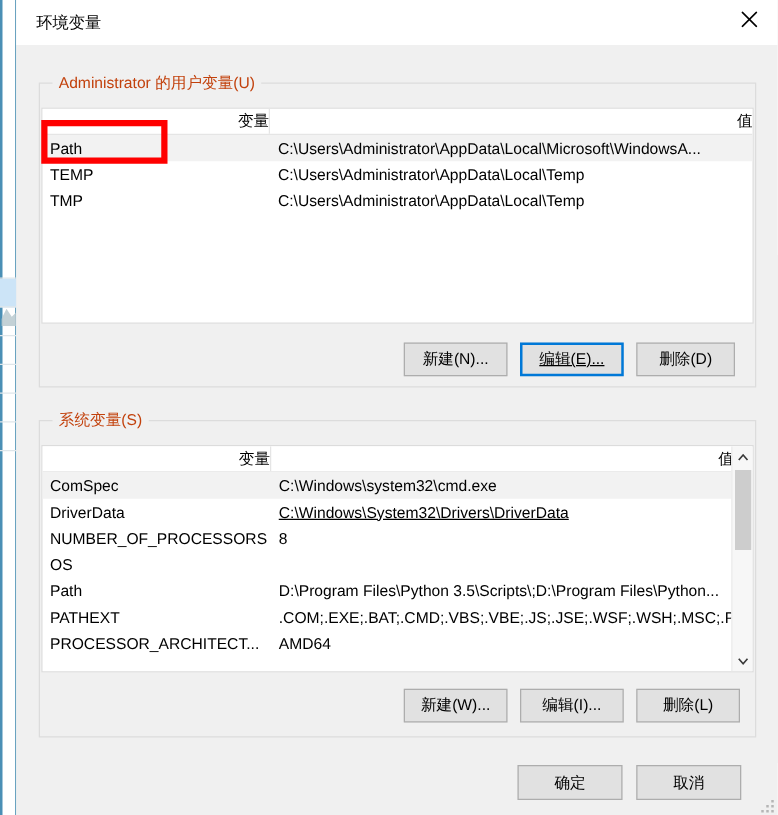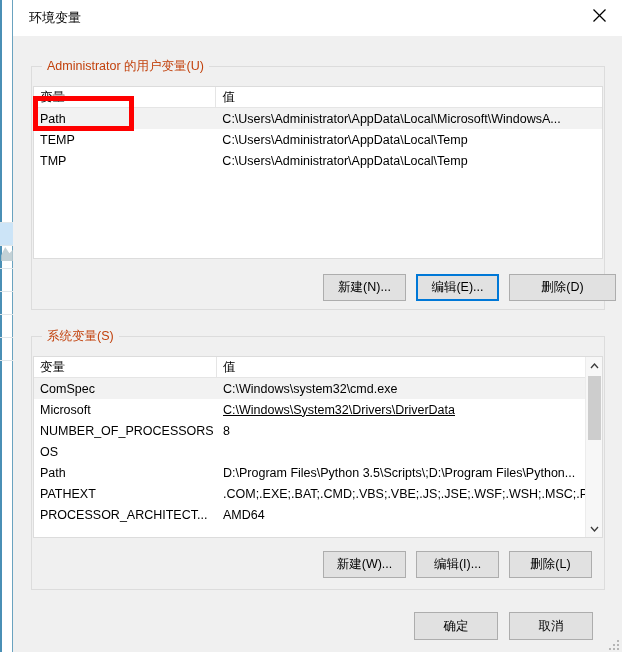--- a/index.html
+++ b/index.html
@@ -125,20 +125,21 @@
     box-sizing: border-box;
   }
   .lv-header .hcell {
     font-size: 12.5px;
     color: #000000;
     padding: 2px 0 0 6px;
     box-sizing: border-box;
     border-right: 1px solid #e5e5e5;
     white-space: nowrap;
     overflow: hidden;
+    text-align: right;
   }
   .lv-header .hcell:last-child { border-right: none; }
   .lv-body { position: relative; }
   .lv-row {
     display: flex;
     height: 21px;
     align-items: center;
     box-sizing: border-box;
   }
   .lv-row.selected { background: #f2f2f2; }
@@ -282,39 +283,39 @@
       <div class="lv-row">
         <div class="cell" style="width:183px;">TMP</div>
         <div class="cell" style="width:387px;">C:\Users\Administrator\AppData\Local\Temp</div>
       </div>
     </div>
   </div>
 
   <div id="annotation-rect"></div>
 
   <button class="btn" style="left:310px; top:274px; width:83px;">新建(N)...</button>
-  <button class="btn focused" style="left:403px; top:274px; width:83px;">编辑(E)...</button>
-  <button class="btn" style="left:496px; top:274px; width:107px;">删除(D)</button>
+  <button class="btn focused" style="left:403px; top:274px; width:83px;text-decoration:underline;">编辑(E)...</button>
+  <button class="btn" style="left:496px; top:274px; width:79px;">删除(D)</button>
 
   <div class="group" style="left:18px; top:336px; width:574px; height:254px;">
     <div class="group-label">系统变量(S)</div>
   </div>
 
   <div class="listview" style="left:20px; top:356px; width:570px; height:182px;">
     <div class="lv-header">
       <div class="hcell" style="width:183px;">变量</div>
       <div class="hcell" style="width:370px;">值</div>
     </div>
     <div class="lv-body">
       <div class="lv-row selected">
         <div class="cell" style="width:183px;">ComSpec</div>
         <div class="cell" style="width:370px;">C:\Windows\system32\cmd.exe</div>
       </div>
       <div class="lv-row">
-        <div class="cell" style="width:183px;">Microsoft</div>
+        <div class="cell" style="width:183px;">DriverData</div>
         <div class="cell" style="width:370px;text-decoration:underline;">C:\Windows\System32\Drivers\DriverData</div>
       </div>
       <div class="lv-row">
         <div class="cell" style="width:183px;">NUMBER_OF_PROCESSORS</div>
         <div class="cell" style="width:370px;">8</div>
       </div>
       <div class="lv-row">
         <div class="cell" style="width:183px;">OS</div>
       </div>
       <div class="lv-row">

